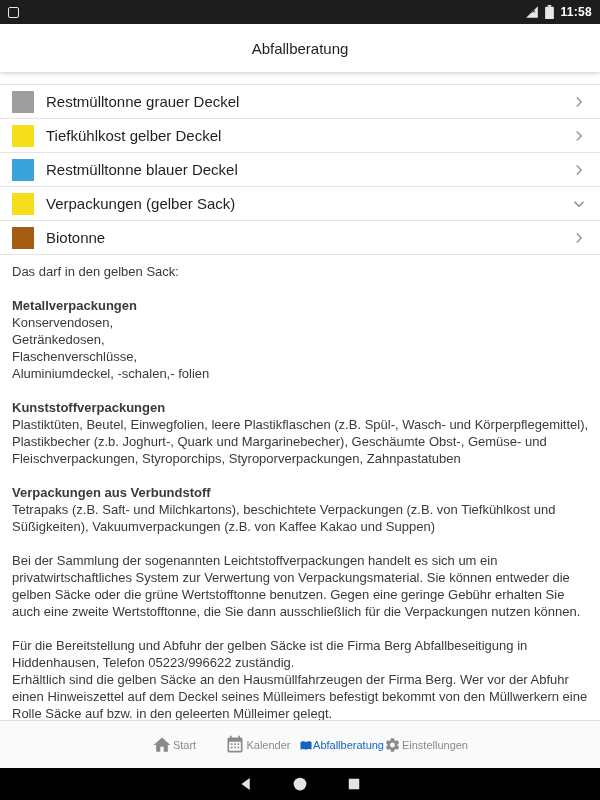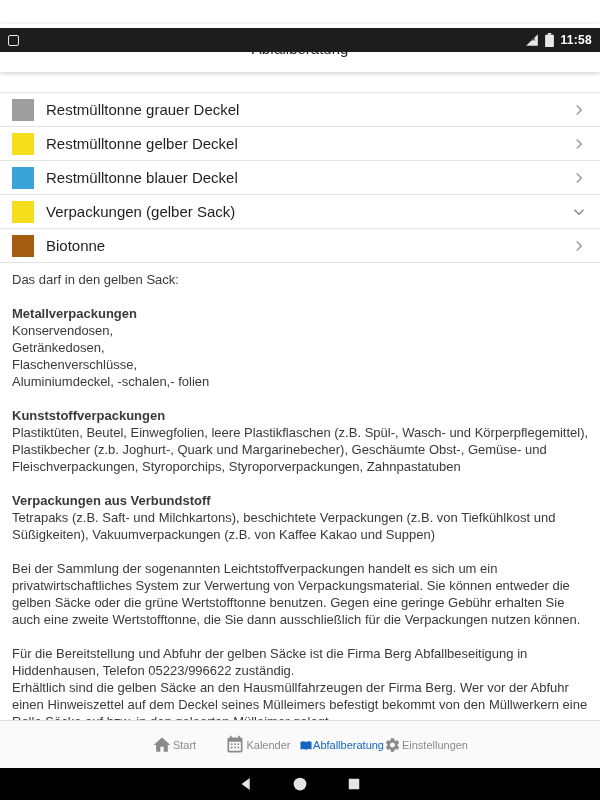--- a/index.html
+++ b/index.html
@@ -2,33 +2,33 @@
 <html><head>
 <meta charset="utf-8">
 <style>
   * { margin:0; padding:0; box-sizing:border-box; }
   html,body { width:600px; height:800px; overflow:hidden; }
   body { font-family:"Liberation Sans","DejaVu Sans",sans-serif; background:#fff; }
   .screen { position:relative; width:600px; height:800px; background:#fff; overflow:hidden; }
 
   
   .status-bar { position:absolute; top:0; left:0; right:0; height:24px; background:#1d1d1d;
-    display:flex; align-items:center; justify-content:space-between; padding:0 8px; z-index:30;margin-top:28px; }
+    display:flex; align-items:center; justify-content:space-between; padding:0 8px; z-index:30; }
   .sb-left,.sb-right { display:flex; align-items:center; gap:6px; }
   .sb-notif { width:11px; height:11px; border:1.5px solid #e8e8e8; border-radius:2px; }
   .sb-time { color:#fff; font-size:12px; font-weight:bold; letter-spacing:.3px; }
 
   
   .app-bar { position:absolute; top:24px; left:0; right:0; height:48px; background:#fff;
     display:flex; align-items:center; justify-content:center;
     box-shadow:0 1px 5px rgba(0,0,0,.22); z-index:20; }
   .app-title { font-size:15px; font-weight:500; color:#1f1f1f; }
 
   
-  .content { position:absolute; top:84px; left:0; right:0; height:648px; overflow:hidden; background:#fff; padding-top:8px; }
+  .content { position:absolute; top:76px; left:0; right:0; height:648px; overflow:hidden; background:#fff; padding-top:8px; }
   .list { border-top:1px solid #e4e4e4; }
   .row { display:flex; align-items:center; height:34px; padding:0 12px; border-bottom:1px solid #e4e4e4; background:#fff; cursor:pointer; }
   .swatch { width:22px; height:22px; flex:0 0 22px; margin-right:12px; }
   .row-label { flex:1; font-size:15px; color:#1f1f1f; }
   .chev { flex:0 0 auto; }
 
   .detail { padding:8px 8px 0 12px; font-size:13px; color:#3a3a3a; line-height:17px; }
   .detail p { margin:0 0 17px 0; white-space:pre-line; }
   .sec-head { font-weight:bold; white-space:normal; margin-bottom:0 !important; }
   .sec-body { margin-top:0 !important; }
@@ -78,21 +78,21 @@
       <div class="row">
         <span class="swatch" style="background: rgb(158, 158, 158);"></span>
         <span class="row-label">Restmülltonne grauer Deckel</span>
         <svg class="chev" width="18" height="18" viewBox="0 0 24 24">
             <path d="M9 6l6 6-6 6" fill="none" stroke="#9a9a9a" stroke-width="2"></path>
           </svg>
       </div>
 
       <div class="row">
         <span class="swatch" style="background: rgb(245, 223, 29);"></span>
-        <span class="row-label">Restmülltonne gelber Deckel</span>
+        <span class="row-label">Tiefkühlkost gelber Deckel</span>
         <svg class="chev" width="18" height="18" viewBox="0 0 24 24">
             <path d="M9 6l6 6-6 6" fill="none" stroke="#9a9a9a" stroke-width="2"></path>
           </svg>
       </div>
 
       <div class="row">
         <span class="swatch" style="background: rgb(58, 163, 217);"></span>
         <span class="row-label">Restmülltonne blauer Deckel</span>
         <svg class="chev" width="18" height="18" viewBox="0 0 24 24">
             <path d="M9 6l6 6-6 6" fill="none" stroke="#9a9a9a" stroke-width="2"></path>

